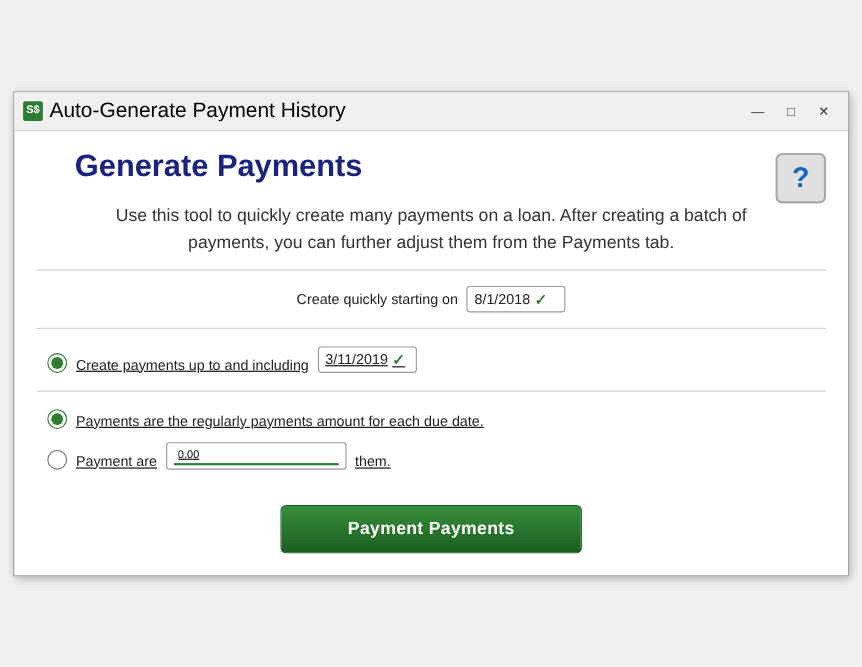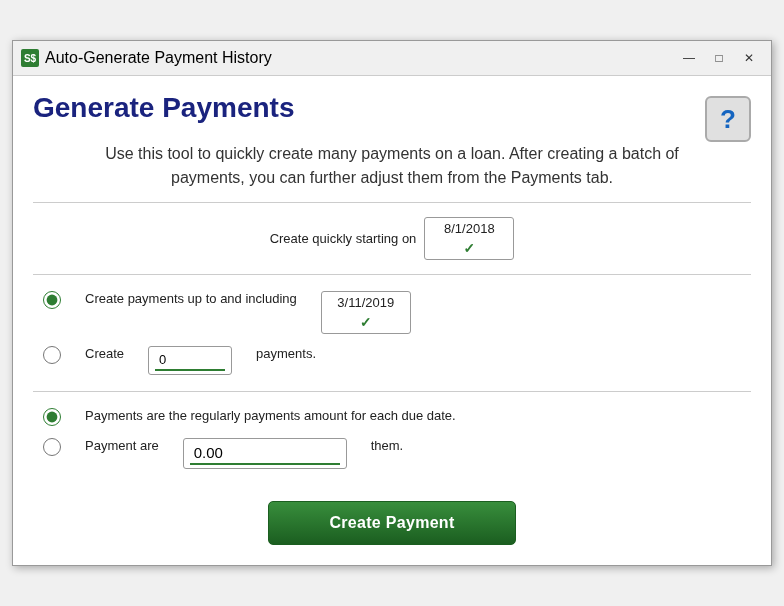--- a/index.html
+++ b/index.html
@@ -40,21 +40,21 @@
       border-radius: 2px;
       display: flex;
       align-items: center;
       justify-content: center;
       font-size: 10px;
       font-weight: bold;
       color: #fff;
       flex-shrink: 0;
     }
     .title-bar-title {
-      font-size: 16px;
+      font-size: 19px;
       color: #000;
     }
     .title-bar-controls {
       display: flex;
       gap: 2px;
     }
     .title-btn {
       width: 28px;
       height: 22px;
       background: transparent;
@@ -68,20 +68,21 @@
       border-radius: 3px;
     }
     .content {
       padding: 16px 20px 20px 20px;
       position: relative;
     }
     .header-row {
       display: flex;
       align-items: flex-start;
       justify-content: space-between;
+      margin-left: 35px;
     }
     .page-title {
       font-size: 28px;
       font-weight: bold;
       color: #1a237e;
       margin-bottom: 8px;
     }
     .help-button {
       width: 46px;
       height: 46px;
@@ -130,36 +131,36 @@
     .date-dropdown {
       display: flex;
       align-items: center;
       border: 1px solid #999;
       border-radius: 3px;
       padding: 3px 6px;
       background: #fff;
       cursor: pointer;
       gap: 4px;
       min-width: 90px;
-      flex-direction: column;
     }
     .date-dropdown span.val {
       font-size: 13px;
       color: #222;
     }
     .chevron {
       color: #2e7d32;
       font-size: 14px;
       font-weight: bold;
     }
     .radio-row {
       display: flex;
-      align-items: flex-start;
-      gap: 24px;
+      align-items: flex-end;
+      gap: 8px;
       padding: 6px 10px;
+      text-decoration: underline;
     }
     .radio-input {
       width: 18px;
       height: 18px;
       accent-color: #2e7d32;
       cursor: pointer;
       flex-shrink: 0;
     }
     .num-input {
       border: none;
@@ -168,21 +169,21 @@
       font-size: 13px;
       text-align: left;
       outline: none;
       padding: 2px 4px;
       background: transparent;
     }
     .amount-input {
       border: none;
       border-bottom: 2px solid #2e7d32;
       width: 150px;
-      font-size: 15px;
+      font-size: 10px;
       text-align: left;
       outline: none;
       padding: 2px 4px;
       background: transparent;
     }
     .input-wrapper {
       border: 1px solid #999;
       border-radius: 3px;
       padding: 3px 6px;
       background: #fff;
@@ -252,42 +253,34 @@
 
       <div class="radio-row">
         <input type="radio" class="radio-input" name="end_type" checked="" style="">
         <span class="label-text">Create payments up to and including</span>
         <div class="date-dropdown">
           <span class="val">3/11/2019</span>
           <span class="chevron">✓</span>
         </div>
       </div>
 
-      <div class="radio-row">
-        <input type="radio" class="radio-input" name="end_type" style="">
-        <span class="label-text">Create</span>
-        <div class="input-wrapper">
-          <input type="text" class="num-input" value="0" style="">
-        </div>
-        <span class="label-text">payments.</span>
-      </div>
     </div>
 
     <div class="section">
 
       <div class="radio-row">
         <input type="radio" class="radio-input" name="amount_type" checked="" style="">
         <span class="label-text">Payments are the regularly payments amount for each due date.</span>
       </div>
 
       <div class="radio-row">
         <input type="radio" class="radio-input" name="amount_type" style="">
         <span class="label-text">Payment are</span>
         <div class="input-wrapper">
           <input type="text" class="amount-input" value="0.00" style="">
         </div>
         <span class="label-text">them.</span>
       </div>
     </div>
 
-    <button class="create-btn">Create Payment</button>
+    <button class="create-btn">Payment Payments</button>
   </div>
 </div>
 
 </body></html>

